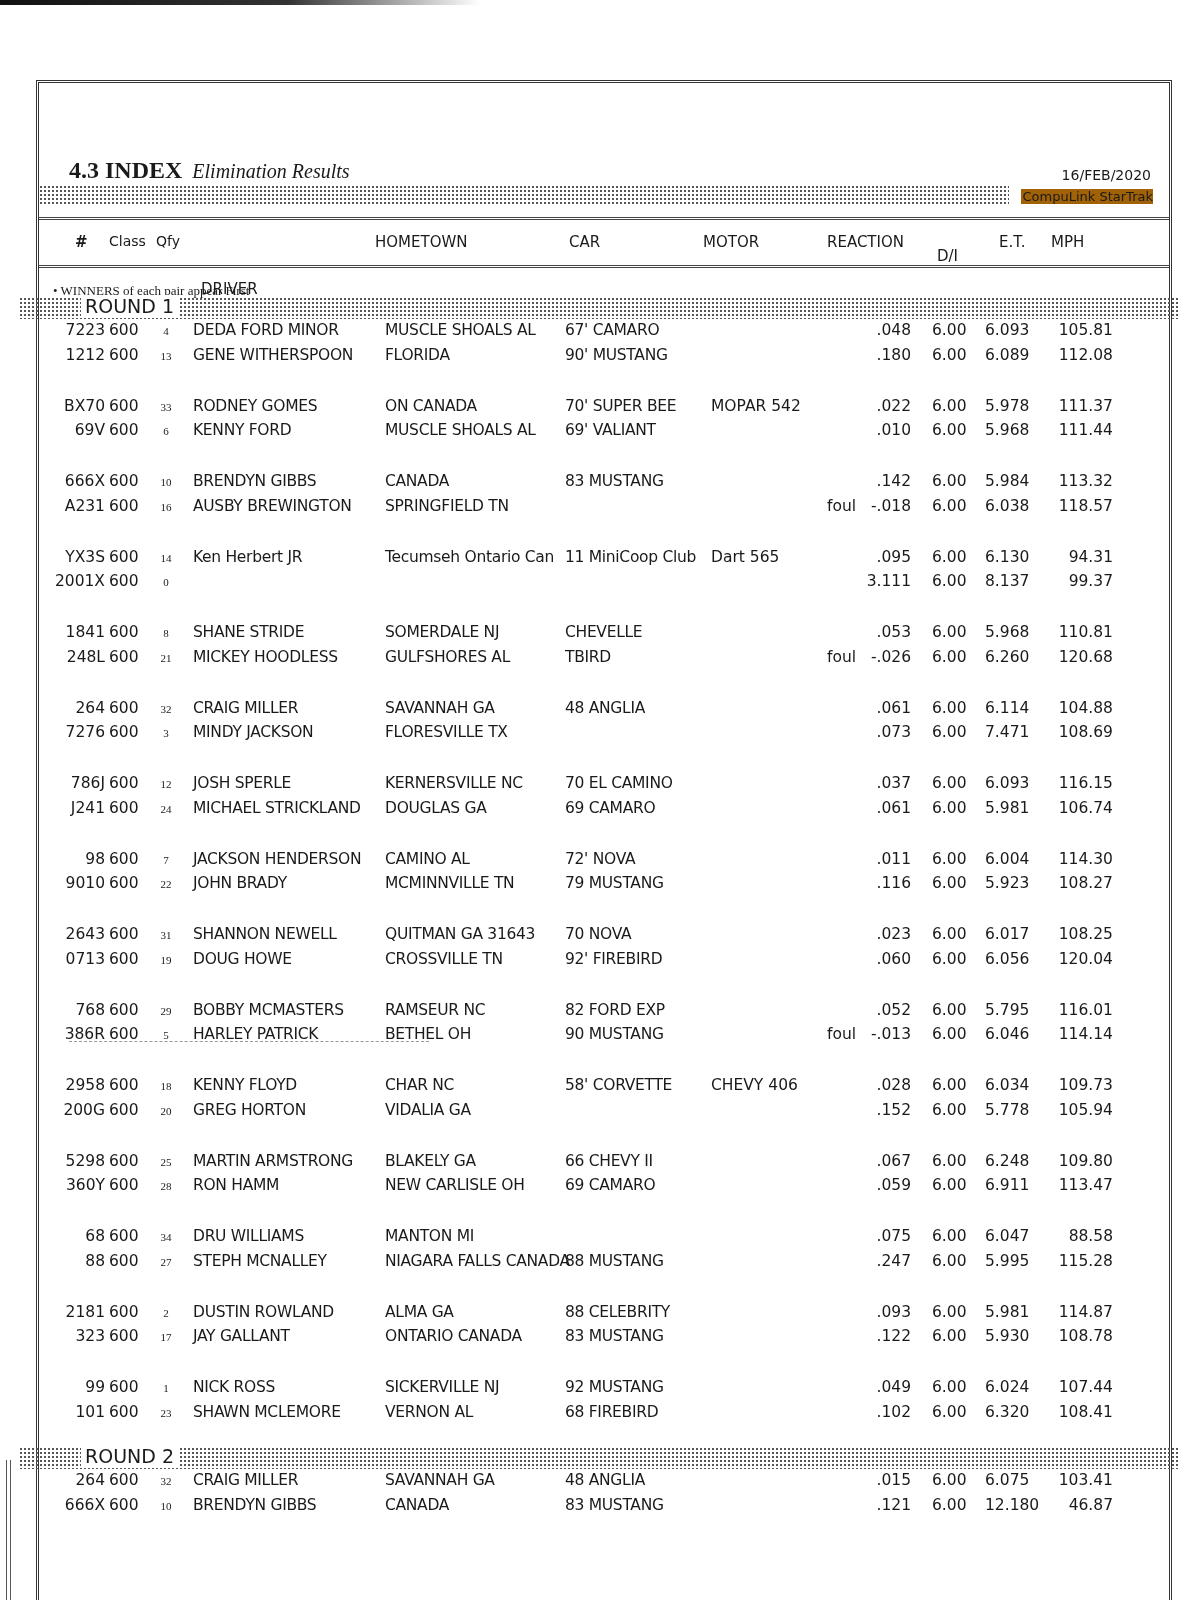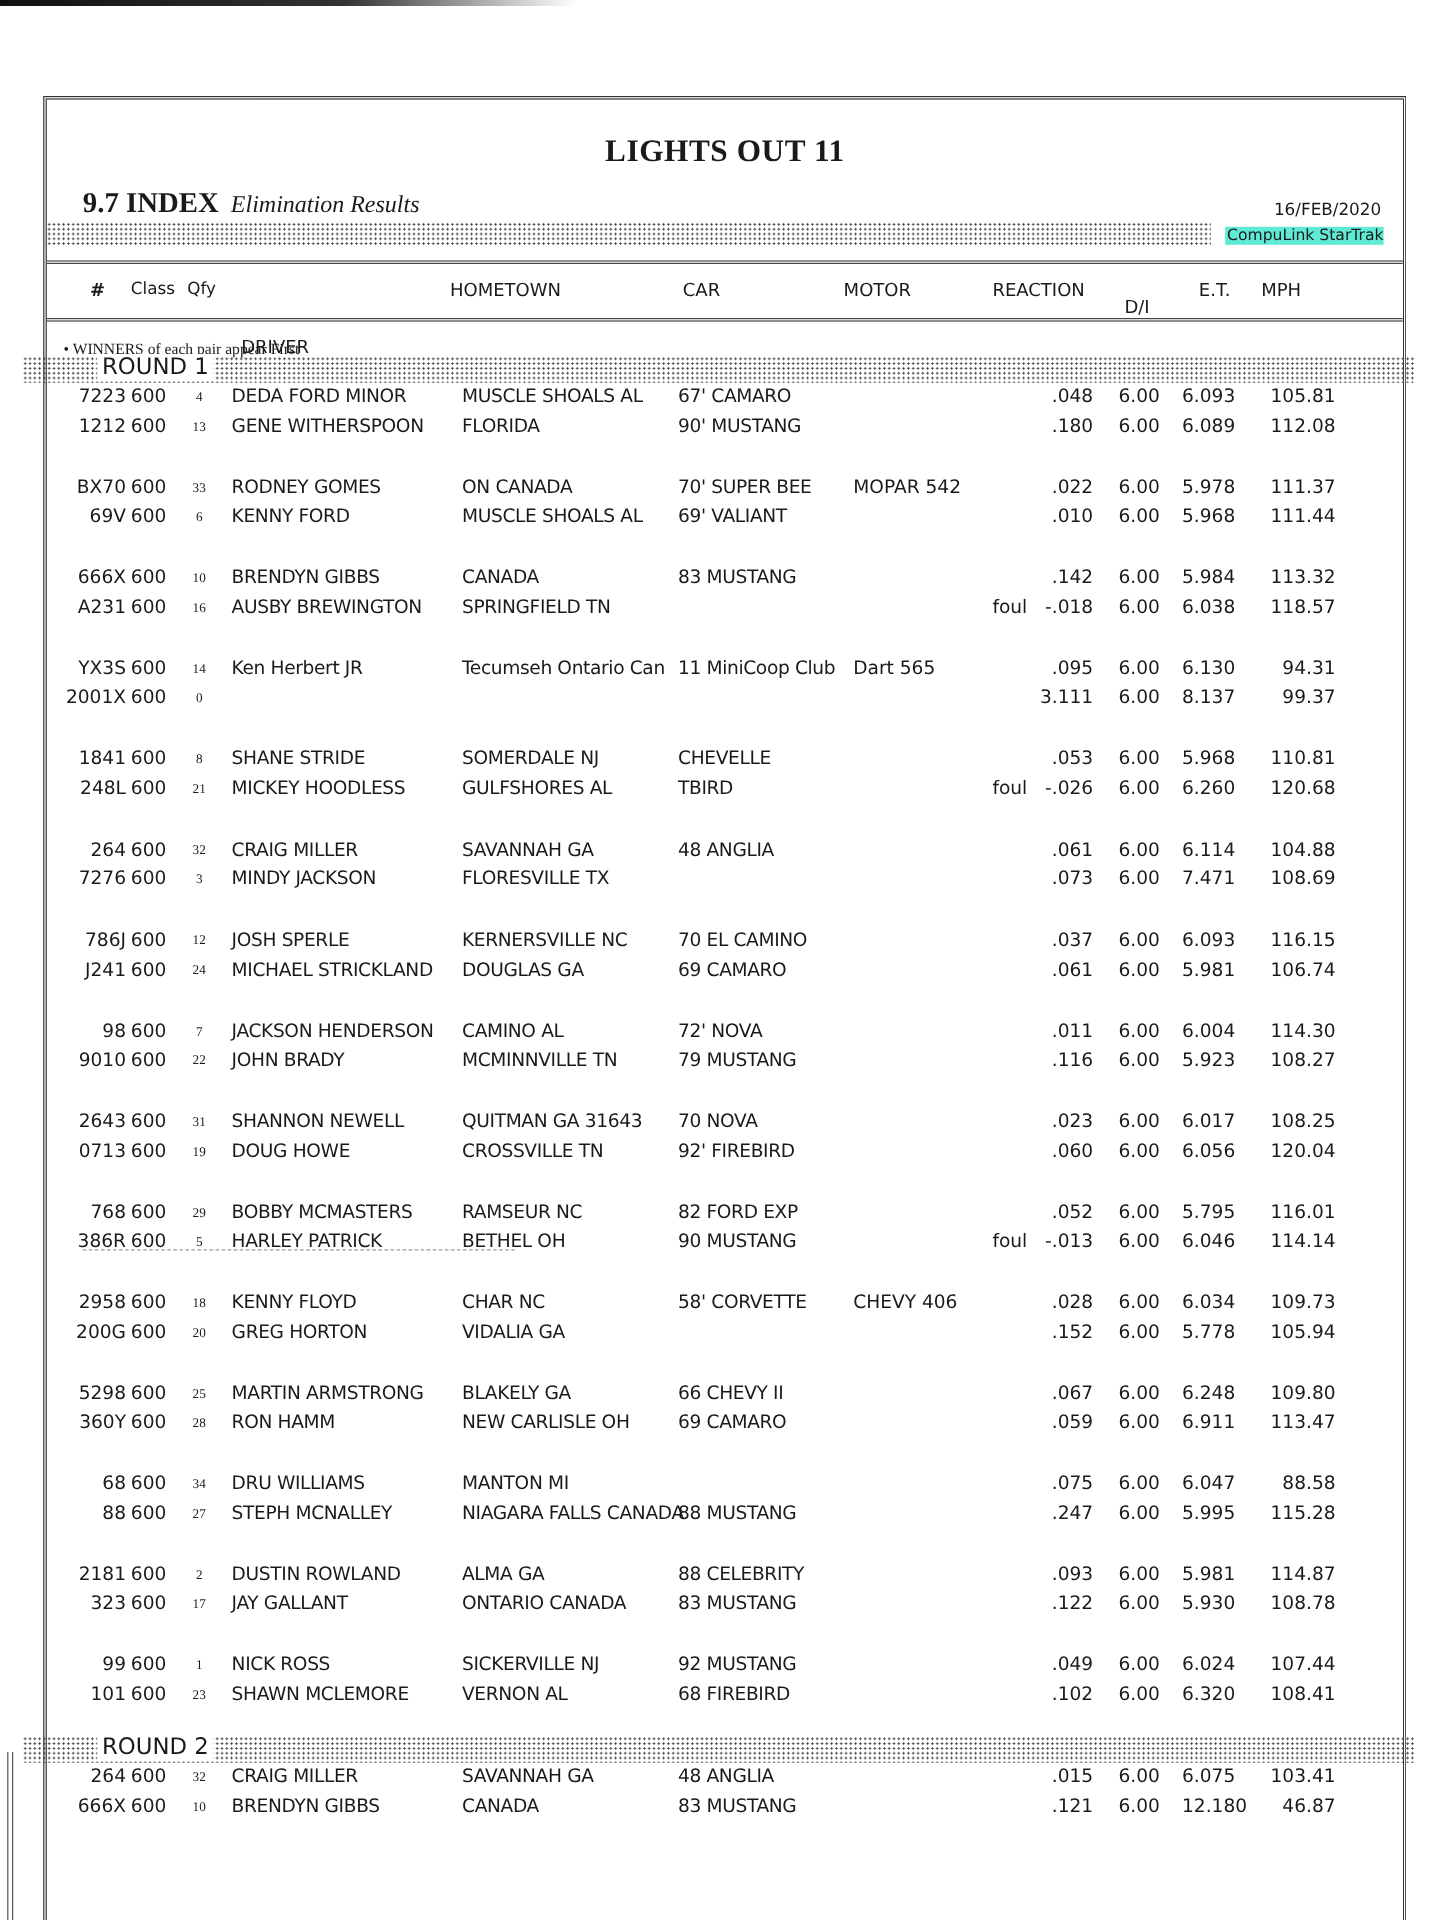--- a/index.html
+++ b/index.html
@@ -7,21 +7,21 @@
   .scan-smudge { position:absolute; left:0; top:0; width:480px; height:5px; background:linear-gradient(to right,#111 0%,#333 60%,rgba(0,0,0,0) 100%); }
   .frame { position:absolute; left:36px; top:80px; width:1130px; height:1540px; border-left:3px double #333; border-top:3px double #333; border-right:3px double #333; }
   .title { position:absolute; left:0; right:0; top:28px; text-align:center; font-family:"Liberation Serif", serif; font-weight:bold; font-size:26px; letter-spacing:0.5px; }
   .index-line { position:absolute; left:30px; top:74px; font-family:"Liberation Serif", serif; }
   .index-line .idx { font-weight:bold; font-size:24px; }
   .index-line .sub { font-style:italic; font-size:20px; margin-left:10px; }
   .date { position:absolute; right:18px; top:84px; font-size:14px; font-family:"DejaVu Sans", sans-serif; }
   .dots { background-image:radial-gradient(#555 0.9px, transparent 1px); background-size:4px 4px; }
   .title-band { position:absolute; left:0; right:0; top:102px; height:20px; }
   .title-band .fill { position:absolute; left:0; right:160px; top:0; bottom:0; }
-  .brand { position:absolute; right:16px; top:106px; font-size:13px; background:#5eead4; padding-left:2px; }
+  .brand { position:absolute; right:16px; top:106px; font-size:13px; background:#a16207; padding-left:2px; }
   .hdr-rule-top { position:absolute; left:0; right:0; top:134px; border-top:3px double #444; }
   .hdr-rule-bot { position:absolute; left:0; right:0; top:182px; border-top:3px double #444; }
   .colhdr { position:absolute; top:150px; font-size:15px; font-family:"DejaVu Sans", sans-serif; }
   .note { position:absolute; left:14px; top:200px; font-size:13px; font-family:"Liberation Serif", serif; }
   .round-band { position:absolute; left:-20px; right:-10px; height:22px; }
   .round-band .fill { position:absolute; left:0; right:0; top:0; bottom:0; }
   .round-band .lbl { position:absolute; left:62px; top:-2px; background:#fff; padding:0 4px; font-size:19px; font-family:"DejaVu Sans", sans-serif; }
   .row { position:absolute; left:0; right:0; height:24px; font-size:15.5px; font-family:"DejaVu Sans", sans-serif; white-space:nowrap; }
   .row span { position:absolute; top:0; }
   .c-num { left:12px; width:54px; text-align:right; }
@@ -39,23 +39,22 @@
   .page-edge { position:absolute; left:6px; top:1460px; width:3px; height:140px; border-left:1px solid #555; border-right:1px solid #555; }
   .dashline { position:absolute; left:30px; top:958px; width:360px; border-top:1px dashed #999; }
 </style>
 </head>
 <body>
 
 <div class="scan-smudge"></div>
 <div class="page-edge"></div>
 
 <div class="frame">
-  <div class="title">LIGHTS OUT 11</div>
   <div class="index-line">
-    <span class="idx">9.7 INDEX</span><span class="sub">Elimination Results</span>
+    <span class="idx">4.3 INDEX</span><span class="sub">Elimination Results</span>
   </div>
   <div class="date">16/FEB/2020</div>
   <div class="title-band">
       <div class="fill dots"></div>
     </div>
   <div class="brand">CompuLink  StarTrak</div>
 
   <div class="hdr-rule-top"></div>
   <div>
     <span class="colhdr" style="left:36px;font-weight:bold;">#</span>

